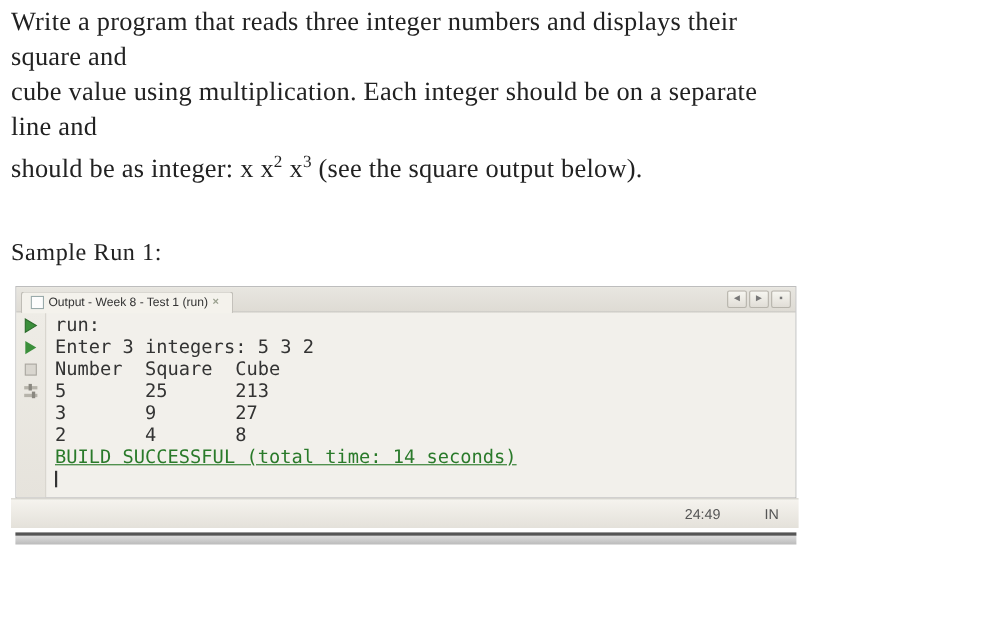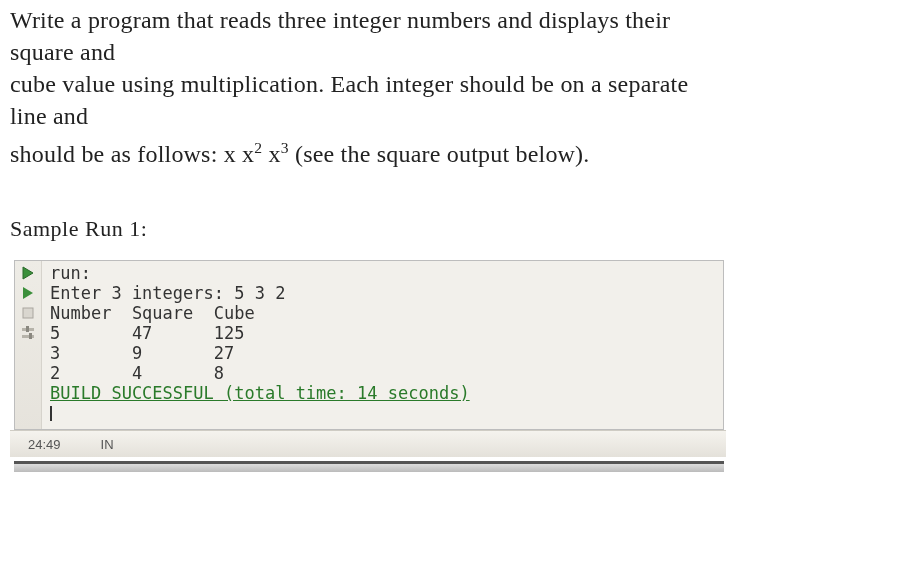--- a/index.html
+++ b/index.html
@@ -125,20 +125,21 @@
     width: 1px; height: 15px;
     border-left: 2px solid #333;
     vertical-align: -2px;
   }
   .statusbar {
     height: 26px;
     background: linear-gradient(#f5f3ee,#e4e1da);
     border-top: 1px solid #cfccc4;
     display:flex;
     align-items:center;
+    justify-content:flex-end;
     padding: 0 18px;
     font: 13px Tahoma, Arial, sans-serif;
     color:#555;
     gap: 40px;
   }
   .underbar {
     height: 8px;
     margin: 4px 2px 0 4px;
     border-top: 3px solid #555;
     background: linear-gradient(#ddd,#bbb);
@@ -146,26 +147,38 @@
   sup { font-size: 0.65em; }
 </style>
 </head>
 <body>
 
 <div class="page">
 
   <div class="prompt-text">
     <span>Write a program that reads three integer numbers and displays their square and</span><br>
     <span>cube value using multiplication. Each integer should be on a separate line and</span><br>
-    <span>should be as follows: x x</span><sup>2</sup><span> x</span><sup>3</sup><span> (see the square output below).</span>
+    <span>should be as integer: x x</span><sup>2</sup><span> x</span><sup>3</sup><span> (see the square output below).</span>
   </div>
 
   <div class="sample-heading">Sample Run 1:</div>
 
   <div class="ide-panel">
+    <div class="tab-row">
+      <div class="tab">
+        <span class="tab-icon"></span>
+        <span>Output - Week 8 - Test 1 (run)</span>
+        <span class="close-x">×</span>
+      </div>
+      <div class="right-controls">
+        <div class="nav-btn">◄</div>
+        <div class="nav-btn">►</div>
+        <div class="nav-btn">▪</div>
+      </div>
+    </div>
 
     <div class="console-body">
       <div class="gutter">
         <svg class="gutter-icon" viewBox="0 0 16 16">
             <polygon points="3,2 13,8 3,14" fill="#3b8f3b"></polygon>
             <polygon points="3,2 13,8 3,14" fill="none" stroke="#2a6a2a" stroke-width="1"></polygon>
           </svg>
         <svg class="gutter-icon" viewBox="0 0 16 16">
             <polygon points="3,2 13,8 3,14" fill="#3b8f3b"></polygon>
           </svg>
@@ -175,21 +188,21 @@
         <svg class="gutter-icon" viewBox="0 0 16 16">
             <rect x="2" y="3" width="12" height="3" fill="#b6b3aa"></rect>
             <rect x="2" y="10" width="12" height="3" fill="#b6b3aa"></rect>
             <rect x="6" y="1" width="3" height="6" fill="#8a8880"></rect>
             <rect x="9" y="8" width="3" height="6" fill="#8a8880"></rect>
           </svg>
       </div>
       <div class="console-text"><span>run:</span>
 <span>Enter 3 integers: 5 3 2</span>
 <span>Number  Square  Cube</span>
-<span>5       47      125</span>
+<span>5       25      213</span>
 <span>3       9       27</span>
 <span>2       4       8</span>
 <span class="green">BUILD SUCCESSFUL (total time: 14 seconds)</span>
 <span class="cursor"></span></div>
     </div>
   </div>
 
   <div class="statusbar">
     <span>24:49</span>
     <span>IN</span>

